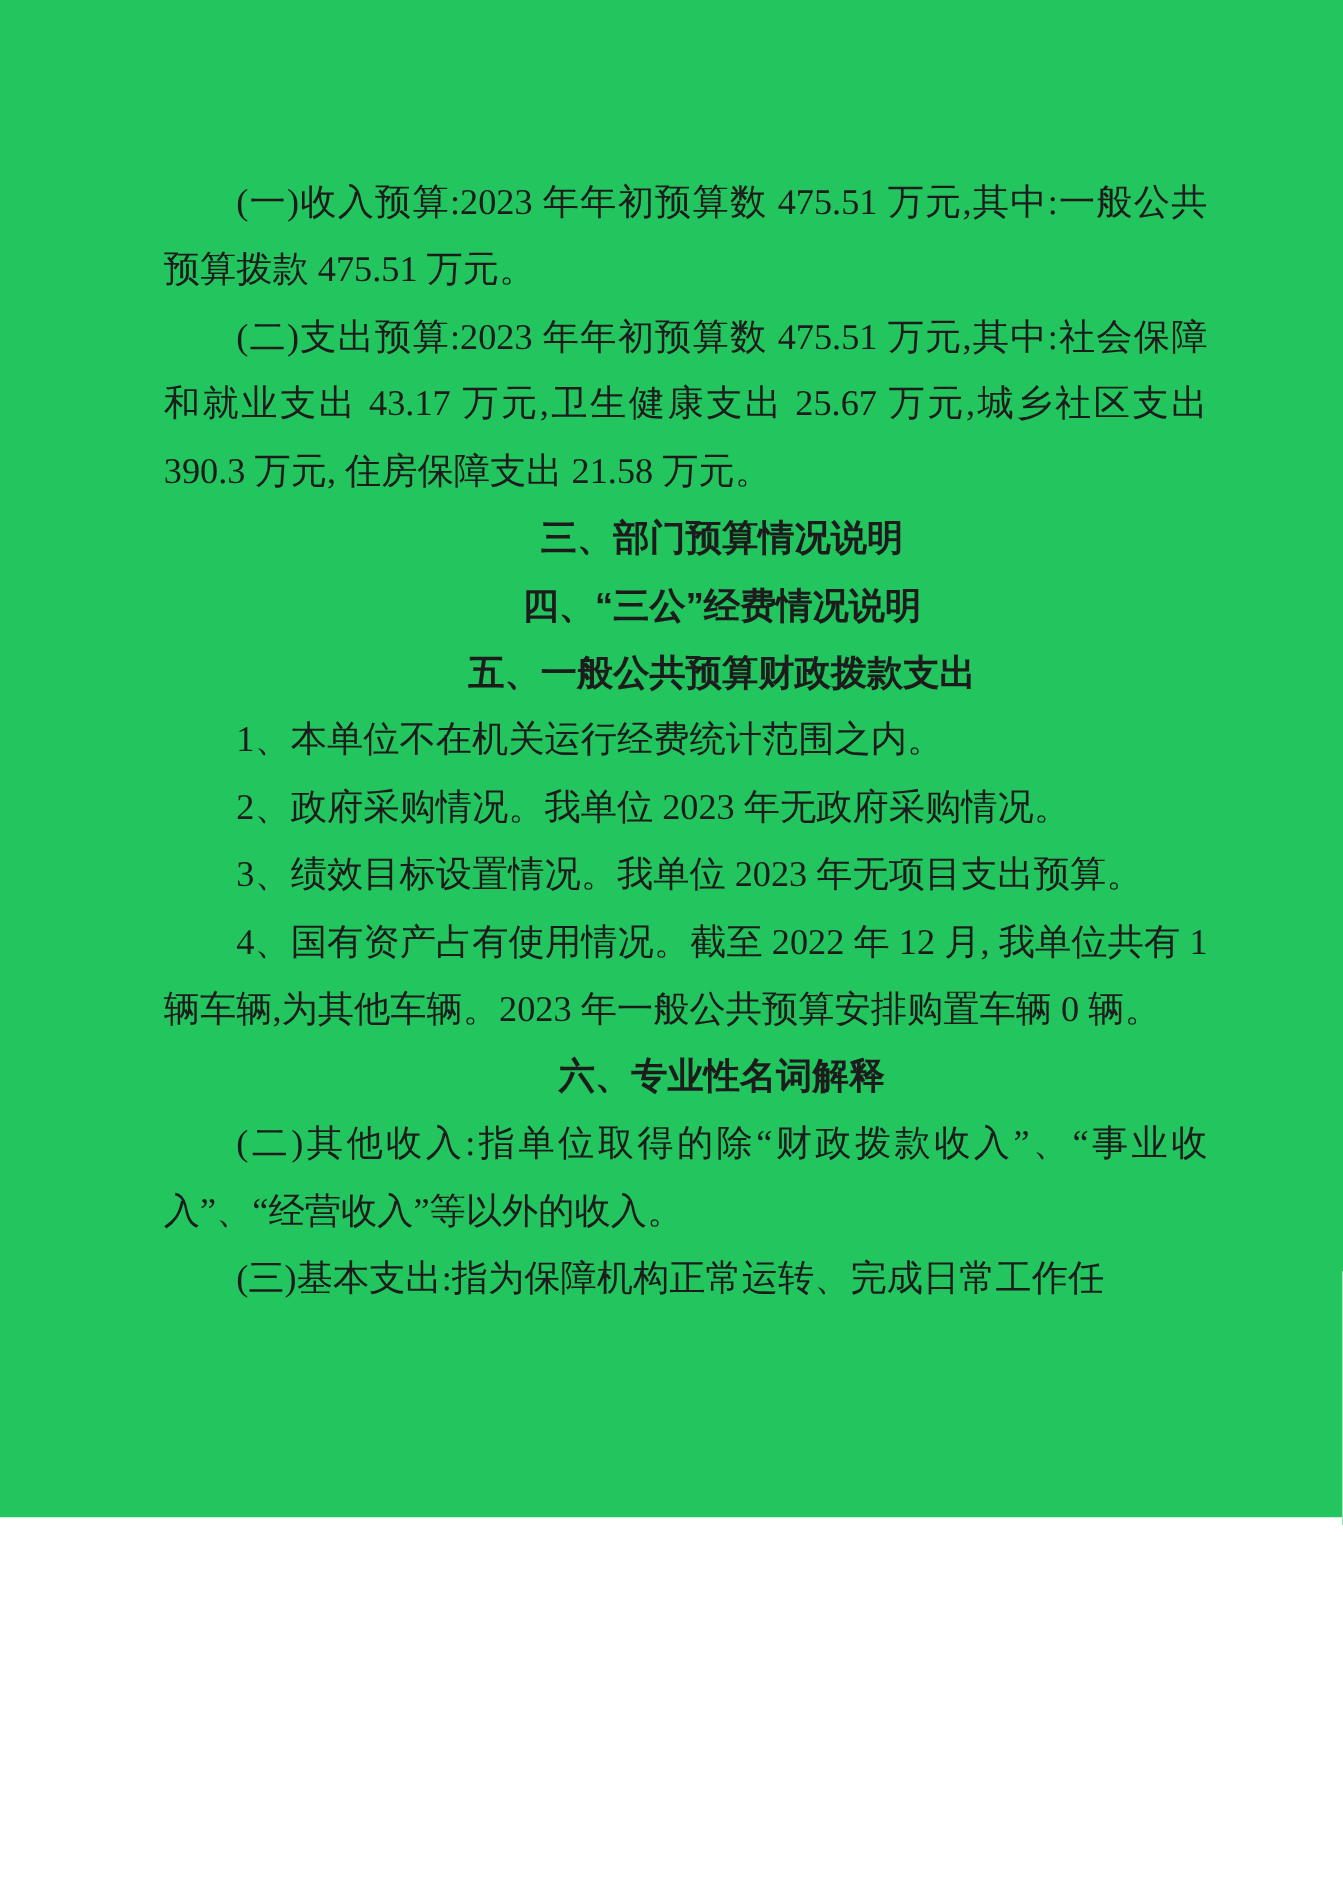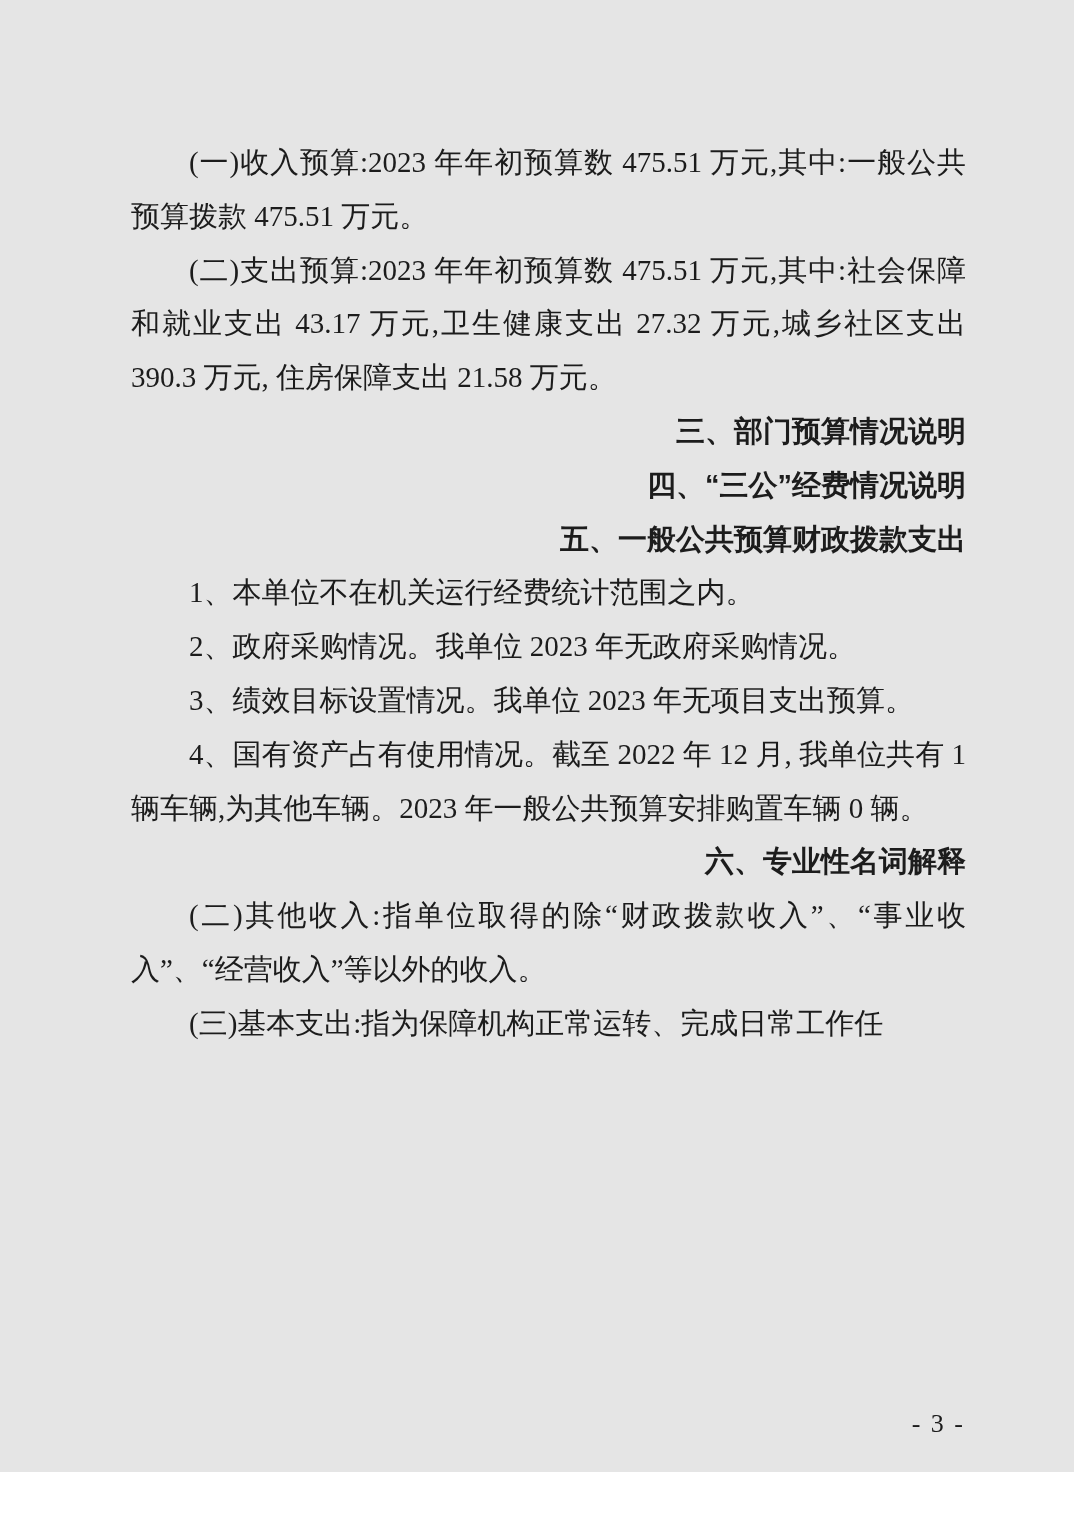--- a/index.html
+++ b/index.html
@@ -3,22 +3,22 @@
 <meta charset="utf-8">
 <style>
   html, body {
     margin: 0;
     padding: 0;
     background: #ffffff;
   }
   .page {
     position: relative;
     width: 1074px;
-    height: 1472px;
-    background: #e5e5e5;
+    height: 1214px;
+    background: #22c55e;
     overflow: hidden;
     font-family: "Liberation Serif", "DejaVu Serif", serif;
     color: #1c1c1c;
   }
   .content {
     position: absolute;
     left: 131px;
     top: 136px;
     width: 835px;
     font-size: 29px;
@@ -26,39 +26,39 @@
     text-align: justify;
   }
   .content p {
     margin: 0;
     padding: 0;
     text-indent: 2em;
   }
   .content p.heading {
     font-family: "Liberation Sans", "DejaVu Sans", sans-serif;
     font-weight: bold;
-    text-align: right;
+    text-align: center;
   }
   .pagenum {
     position: absolute;
     top: 1407px;
     right: 109px;
     font-size: 26px;
     line-height: 34px;
     letter-spacing: 2px;
     color: #1c1c1c;
   }
 </style>
 </head>
 <body>
 
 <div class="page">
   <div class="content">
     <p class="body">(一)收入预算:2023 年年初预算数 475.51 万元,其中:一般公共预算拨款 475.51 万元。</p>
-    <p class="body">(二)支出预算:2023 年年初预算数 475.51 万元,其中:社会保障和就业支出 43.17 万元,卫生健康支出 27.32 万元,城乡社区支出 390.3 万元, 住房保障支出 21.58 万元。</p>
+    <p class="body">(二)支出预算:2023 年年初预算数 475.51 万元,其中:社会保障和就业支出 43.17 万元,卫生健康支出 25.67 万元,城乡社区支出 390.3 万元, 住房保障支出 21.58 万元。</p>
     <p class="heading">三、部门预算情况说明</p>
     <p class="heading">四、“三公”经费情况说明</p>
     <p class="heading">五、一般公共预算财政拨款支出</p>
     <p class="body">1、本单位不在机关运行经费统计范围之内。</p>
     <p class="body">2、政府采购情况。我单位 2023 年无政府采购情况。</p>
     <p class="body">3、绩效目标设置情况。我单位 2023 年无项目支出预算。</p>
     <p class="body">4、国有资产占有使用情况。截至 2022 年 12 月, 我单位共有 1 辆车辆,为其他车辆。2023 年一般公共预算安排购置车辆 0 辆。</p>
     <p class="heading">六、专业性名词解释</p>
     <p class="body">(二)其他收入:指单位取得的除“财政拨款收入”、“事业收入”、“经营收入”等以外的收入。</p>
     <p class="body">(三)基本支出:指为保障机构正常运转、完成日常工作任</p>

